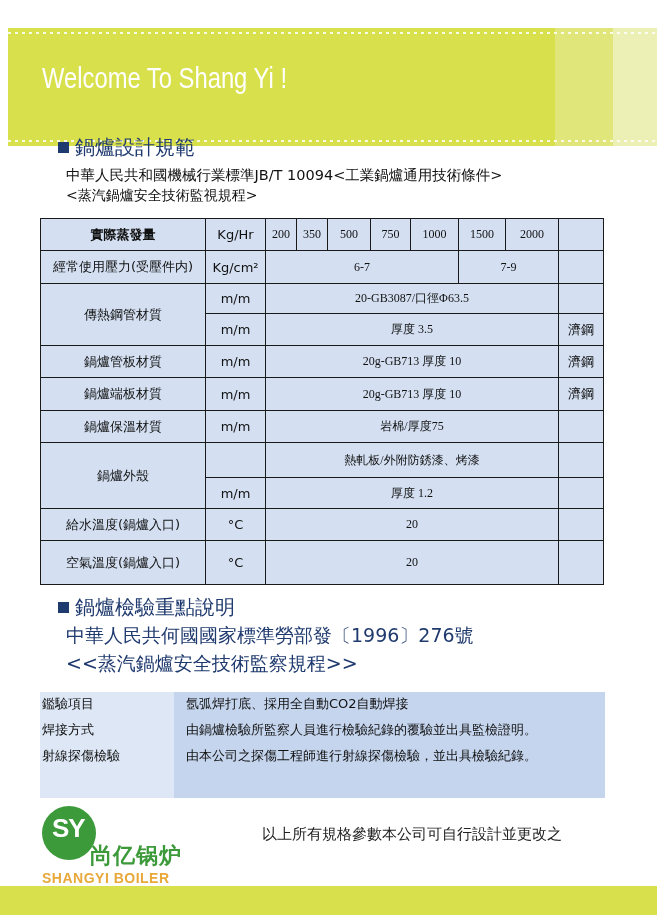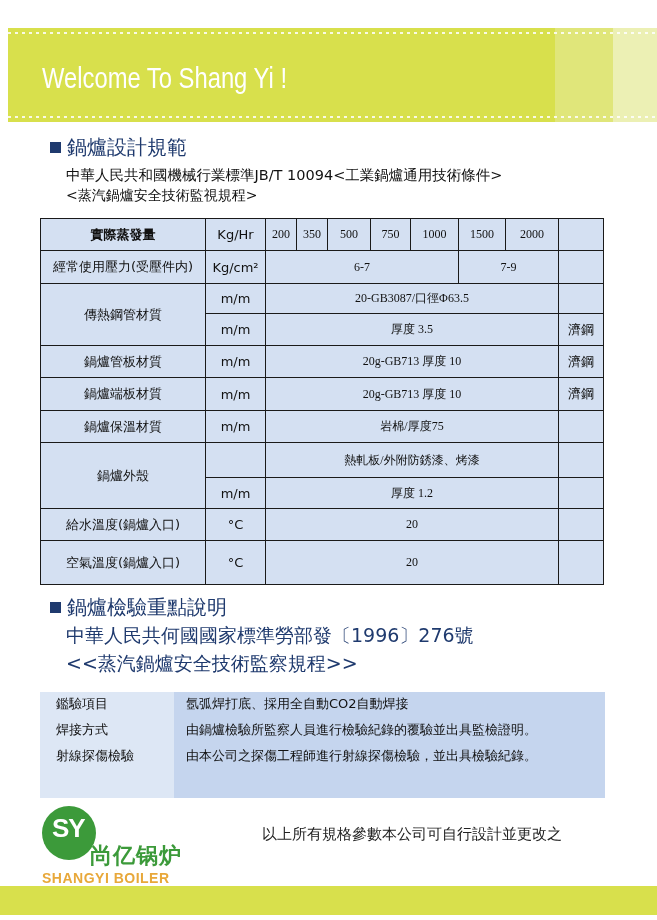--- a/index.html
+++ b/index.html
@@ -1,32 +1,32 @@
 <!DOCTYPE html>
 <html><head>
 <meta charset="utf-8">
 <style>
   html,body{margin:0;padding:0;}
   body{width:657px;height:920px;background:#fff;position:relative;overflow:hidden;font-family:"DejaVu Sans","Liberation Sans",sans-serif;}
-  .banner{position:absolute;left:8px;top:28px;width:649px;height:94px;background:#d8e04c;}
+  .banner{position:absolute;left:8px;top:28px;width:649px;height:118px;background:#d8e04c;}
   .banner .seg2{position:absolute;left:547px;top:0;width:58px;height:100%;background:#e0e67a;}
   .banner .seg3{position:absolute;left:605px;top:0;width:44px;height:100%;background:#ecf0b4;}
   .banner .dots{position:absolute;left:0;width:100%;height:2px;background-image:linear-gradient(90deg,#fff 50%,transparent 50%);background-size:7px 2px;opacity:.85;}
   .banner .dots.top{top:4px;} .banner .dots.bot{bottom:4px;}
   .banner-title{position:absolute;left:34px;top:34px;font-family:"Liberation Sans",sans-serif;font-size:29px;color:#fff;letter-spacing:0px;transform:scaleX(.82);transform-origin:left center;white-space:nowrap;}
-  .sec-head{position:absolute;left:50px;font-size:20px;color:#1f3a6e;display:flex;align-items:center;gap:6px;}
+  .sec-head{position:absolute;left:58px;font-size:20px;color:#1f3a6e;display:flex;align-items:center;gap:6px;}
   .sq{display:inline-block;width:11px;height:11px;background:#1f3a6e;}
   .line{position:absolute;left:66px;color:#111;white-space:nowrap;}
   table.spec{position:absolute;left:40px;top:218px;border-collapse:collapse;background:#d4e0f2;font-size:13px;table-layout:fixed;}
   table.spec td{border:1.5px solid #1a1a1a;text-align:center;padding:4px;color:#111;}
   table.spec td.lbl{font-size:13px;}
   table.spec td.mono{font-family:Liberation Serif, serif;font-size:12px;}
   .sec2-line{position:absolute;left:66px;color:#1f3a6e;font-size:19px;white-space:nowrap;}
   .insp{position:absolute;left:40px;top:692px;width:565px;height:106px;display:flex;font-size:13px;color:#111;}
-  .insp .c1{width:134px;background:#dde7f5;padding-left:16px;box-sizing:border-box;}
+  .insp .c1{width:134px;background:#dde7f5;padding-left:2px;box-sizing:border-box;}
   .insp .c2{flex:1;background:#c5d5ee;padding-left:12px;box-sizing:border-box;}
   .insp .row{height:26px;line-height:24px;white-space:nowrap;}
   .logo{position:absolute;left:38px;top:803px;width:200px;height:85px;}
   .logo-circle{position:absolute;left:4px;top:3px;width:54px;height:54px;border-radius:50%;background:#3c9a3a;}
   .logo-sy{position:absolute;left:14px;top:10px;font-family:"Liberation Sans",sans-serif;font-weight:bold;font-size:26px;color:#fff;letter-spacing:-1px;}
   .logo-cn{position:absolute;left:52px;top:38px;font-size:22px;font-weight:bold;color:#3c9a3a;letter-spacing:1px;}
   .logo-en{position:absolute;left:4px;top:67px;font-family:"Liberation Sans",sans-serif;font-weight:bold;font-size:14px;color:#e8a83a;letter-spacing:.5px;}
   .note{position:absolute;left:262px;top:825px;font-size:15px;color:#222;}
   .footer{position:absolute;left:0;top:886px;width:657px;height:29px;background:#d8e04c;}
 </style>

